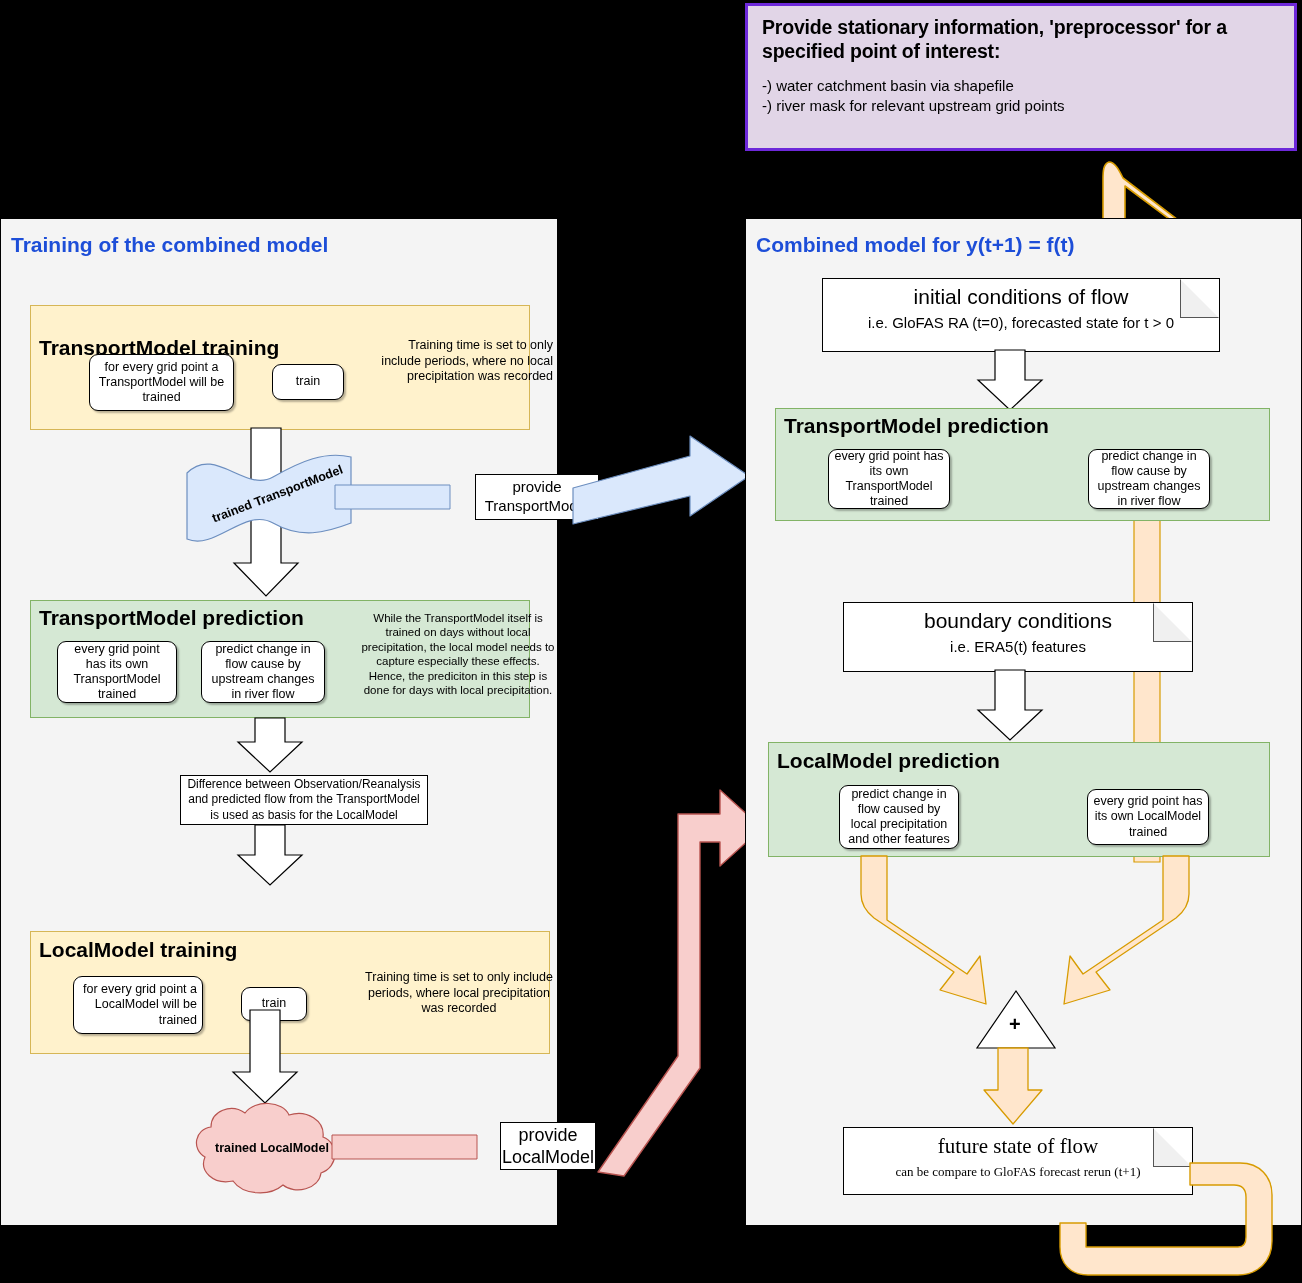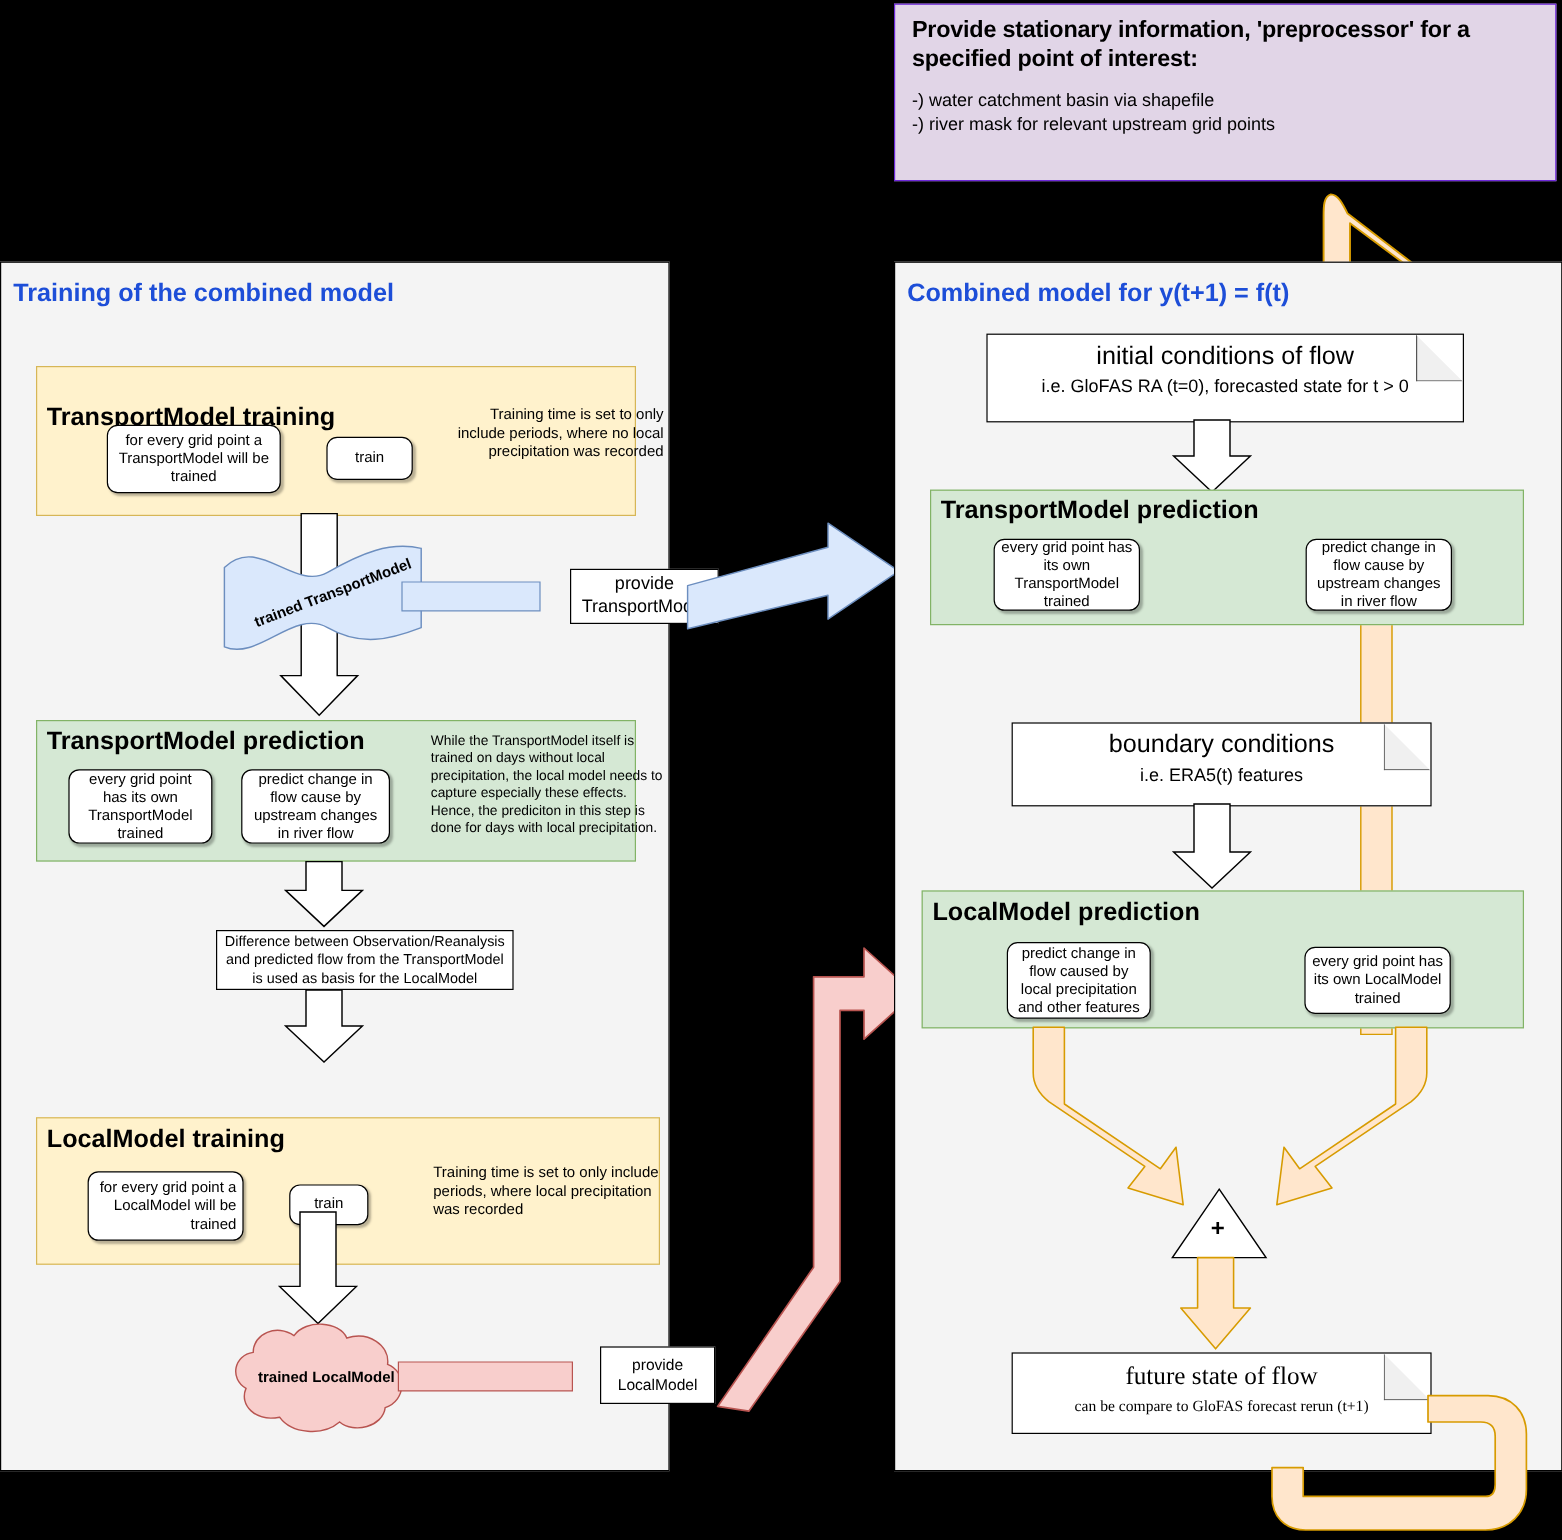--- a/index.html
+++ b/index.html
@@ -5,39 +5,39 @@
   html,body{margin:0;padding:0;background:#000;}
   body{width:1302px;height:1283px;position:relative;overflow:hidden;
        font-family:"Liberation Sans","DejaVu Sans",sans-serif;color:#000;}
   .abs{position:absolute;box-sizing:border-box;}
 
   
   .panel{background:#f4f4f4;border:1px solid #000;}
   .panel-title{font-size:21px;font-weight:bold;color:#1d4ed8;}
 
   
-  .purple-box{background:#e1d5e7;border:1px solid #6d28d9;padding:10px 14px;}
+  .purple-box{background:#e1d5e7;border:3px solid #6d28d9;padding:10px 14px;}
   .purple-title{font-size:19.5px;font-weight:bold;line-height:1.22;letter-spacing:-.2px;}
   .purple-lines{font-size:15px;line-height:1.35;margin-top:12px;}
 
   
   .grp{border:1px solid;}
   .grp.yellow{background:#fff2cc;border-color:#d6b656;}
   .grp.green{background:#d5e8d4;border-color:#82b366;}
   .grp-title{font-size:21px;font-weight:bold;color:#000;}
 
   
   .rbox{background:#fff;border:1px solid #000;border-radius:9px;
         display:flex;align-items:center;justify-content:center;text-align:center;
         font-size:12.5px;line-height:1.22;padding:3px 5px;
         box-shadow:2px 2px 2px rgba(0,0,0,.28);}
   .sqbox{background:#fff;border:1px solid #000;display:flex;align-items:center;
          justify-content:center;text-align:center;font-size:13px;line-height:1.25;padding:17px 5px;margin-left:24px;}
   .note-txt{font-size:12.5px;line-height:1.25;text-align:right;}
-  .note-txt.ctr{text-align:left;}
+  .note-txt.ctr{text-align:center;}
 
   
   .note{background:#fff;border:1px solid #000;position:absolute;}
   .note .fold{position:absolute;top:0;right:0;width:38px;height:38px;
               background:#f0f0f0;border-left:1px solid #555;border-bottom:1px solid #555;
               clip-path:polygon(0 0,100% 100%,0 100%);}
   .note-head{text-align:center;font-size:21px;padding-top:6px;}
   .note-sub{text-align:center;font-size:15px;padding-top:5px;}
   .note-sub.small{font-size:13px;}
 
@@ -142,21 +142,21 @@
   <path d="M38 78 C 18 82, 4 68, 10 54 C -4 46, 0 26, 16 24 C 16 8, 36 0, 50 10
            C 60 -4, 88 -2, 94 12 C 112 6, 130 18, 128 34 C 144 40, 144 64, 126 70
            C 124 86, 100 92, 88 82 C 74 94, 48 92, 38 78 Z" fill="#f8cecc" stroke="#b85450" stroke-width="1.2"></path>
 </svg>
 <div class="abs cloud-label" style="left:215px;top:1141px;">trained LocalModel</div>
 
 <svg class="abs" style="left:332px;top:1133px;width:150px;height:30px;">
   <path d="M0 2 L145 2 L145 26 L0 26 Z" fill="#f8cecc" stroke="#b85450" stroke-width="1"></path>
 </svg>
 
-<div class="abs sqbox" style="left:476px;top:1122px;width:96px;height:48px;font-size:13px;">
+<div class="abs sqbox" style="left:476px;top:1122px;width:96px;height:48px;font-size:18px;">
   <span>provide LocalModel</span>
 </div>
 
 <svg class="abs" style="left:570px;top:776px;width:215px;height:400px;">
   <path d="M28 396 L108 280 L108 38 L150 38 L150 14 L192 52 L150 90 L150 66 L130 66 L130 292 L54 400 Z" fill="#f8cecc" stroke="#b85450" stroke-width="1.4" stroke-linejoin="round"></path>
 </svg>
 
 <div class="abs panel" style="left:745px;top:218px;width:557px;height:1008px;">
   <div class="abs panel-title" style="left:10px;top:14px;">Combined model for y(t+1) = f(t)</div>
 </div>

